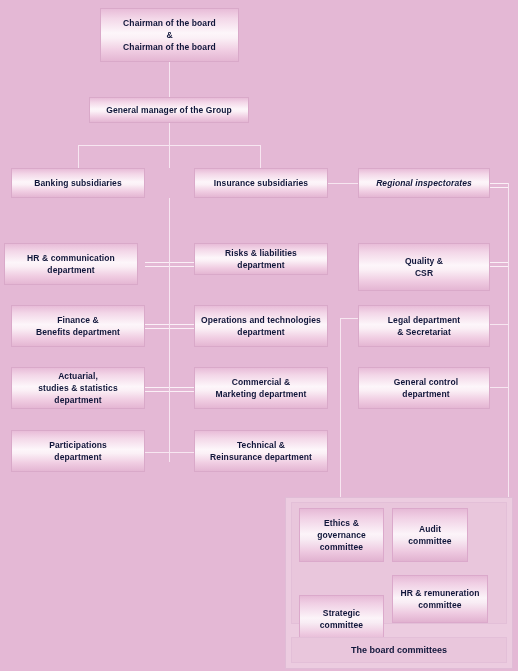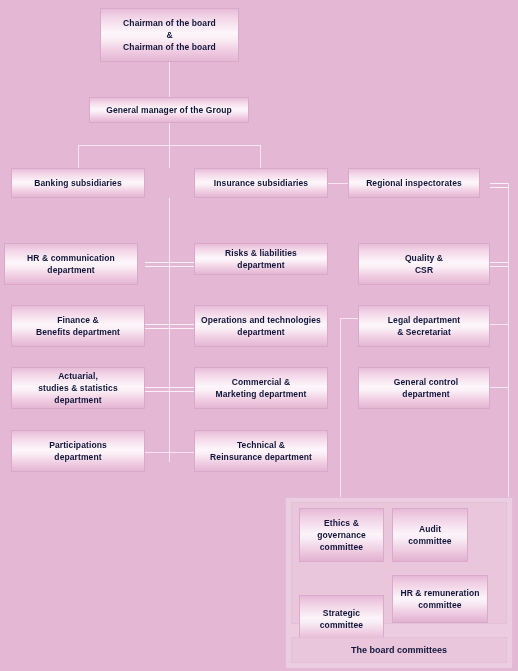--- a/index.html
+++ b/index.html
@@ -168,27 +168,27 @@
     </span>
   </div>
 
   <div class="node" style="left:194px;top:430px;width:134px;height:42px;">
     <span class="txt">
       <span>Technical &amp;</span><br>
       <span>Reinsurance department</span>
     </span>
   </div>
 
-  <div class="node" style="left:348px;top:168px;width:132px;height:30px;">
+  <div class="node" style="left:358px;top:168px;width:132px;height:30px;font-style:italic;">
     <span class="txt">
       <span>Regional inspectorates</span>
     </span>
   </div>
 
-  <div class="node" style="left:358px;top:243px;width:132px;height:42px;">
+  <div class="node" style="left:358px;top:243px;width:132px;height:48px;">
     <span class="txt">
       <span>Quality &amp;</span><br>
       <span>CSR</span>
     </span>
   </div>
 
   <div class="node" style="left:358px;top:305px;width:132px;height:42px;">
     <span class="txt">
       <span>Legal department</span><br>
       <span>&amp; Secretariat</span>

